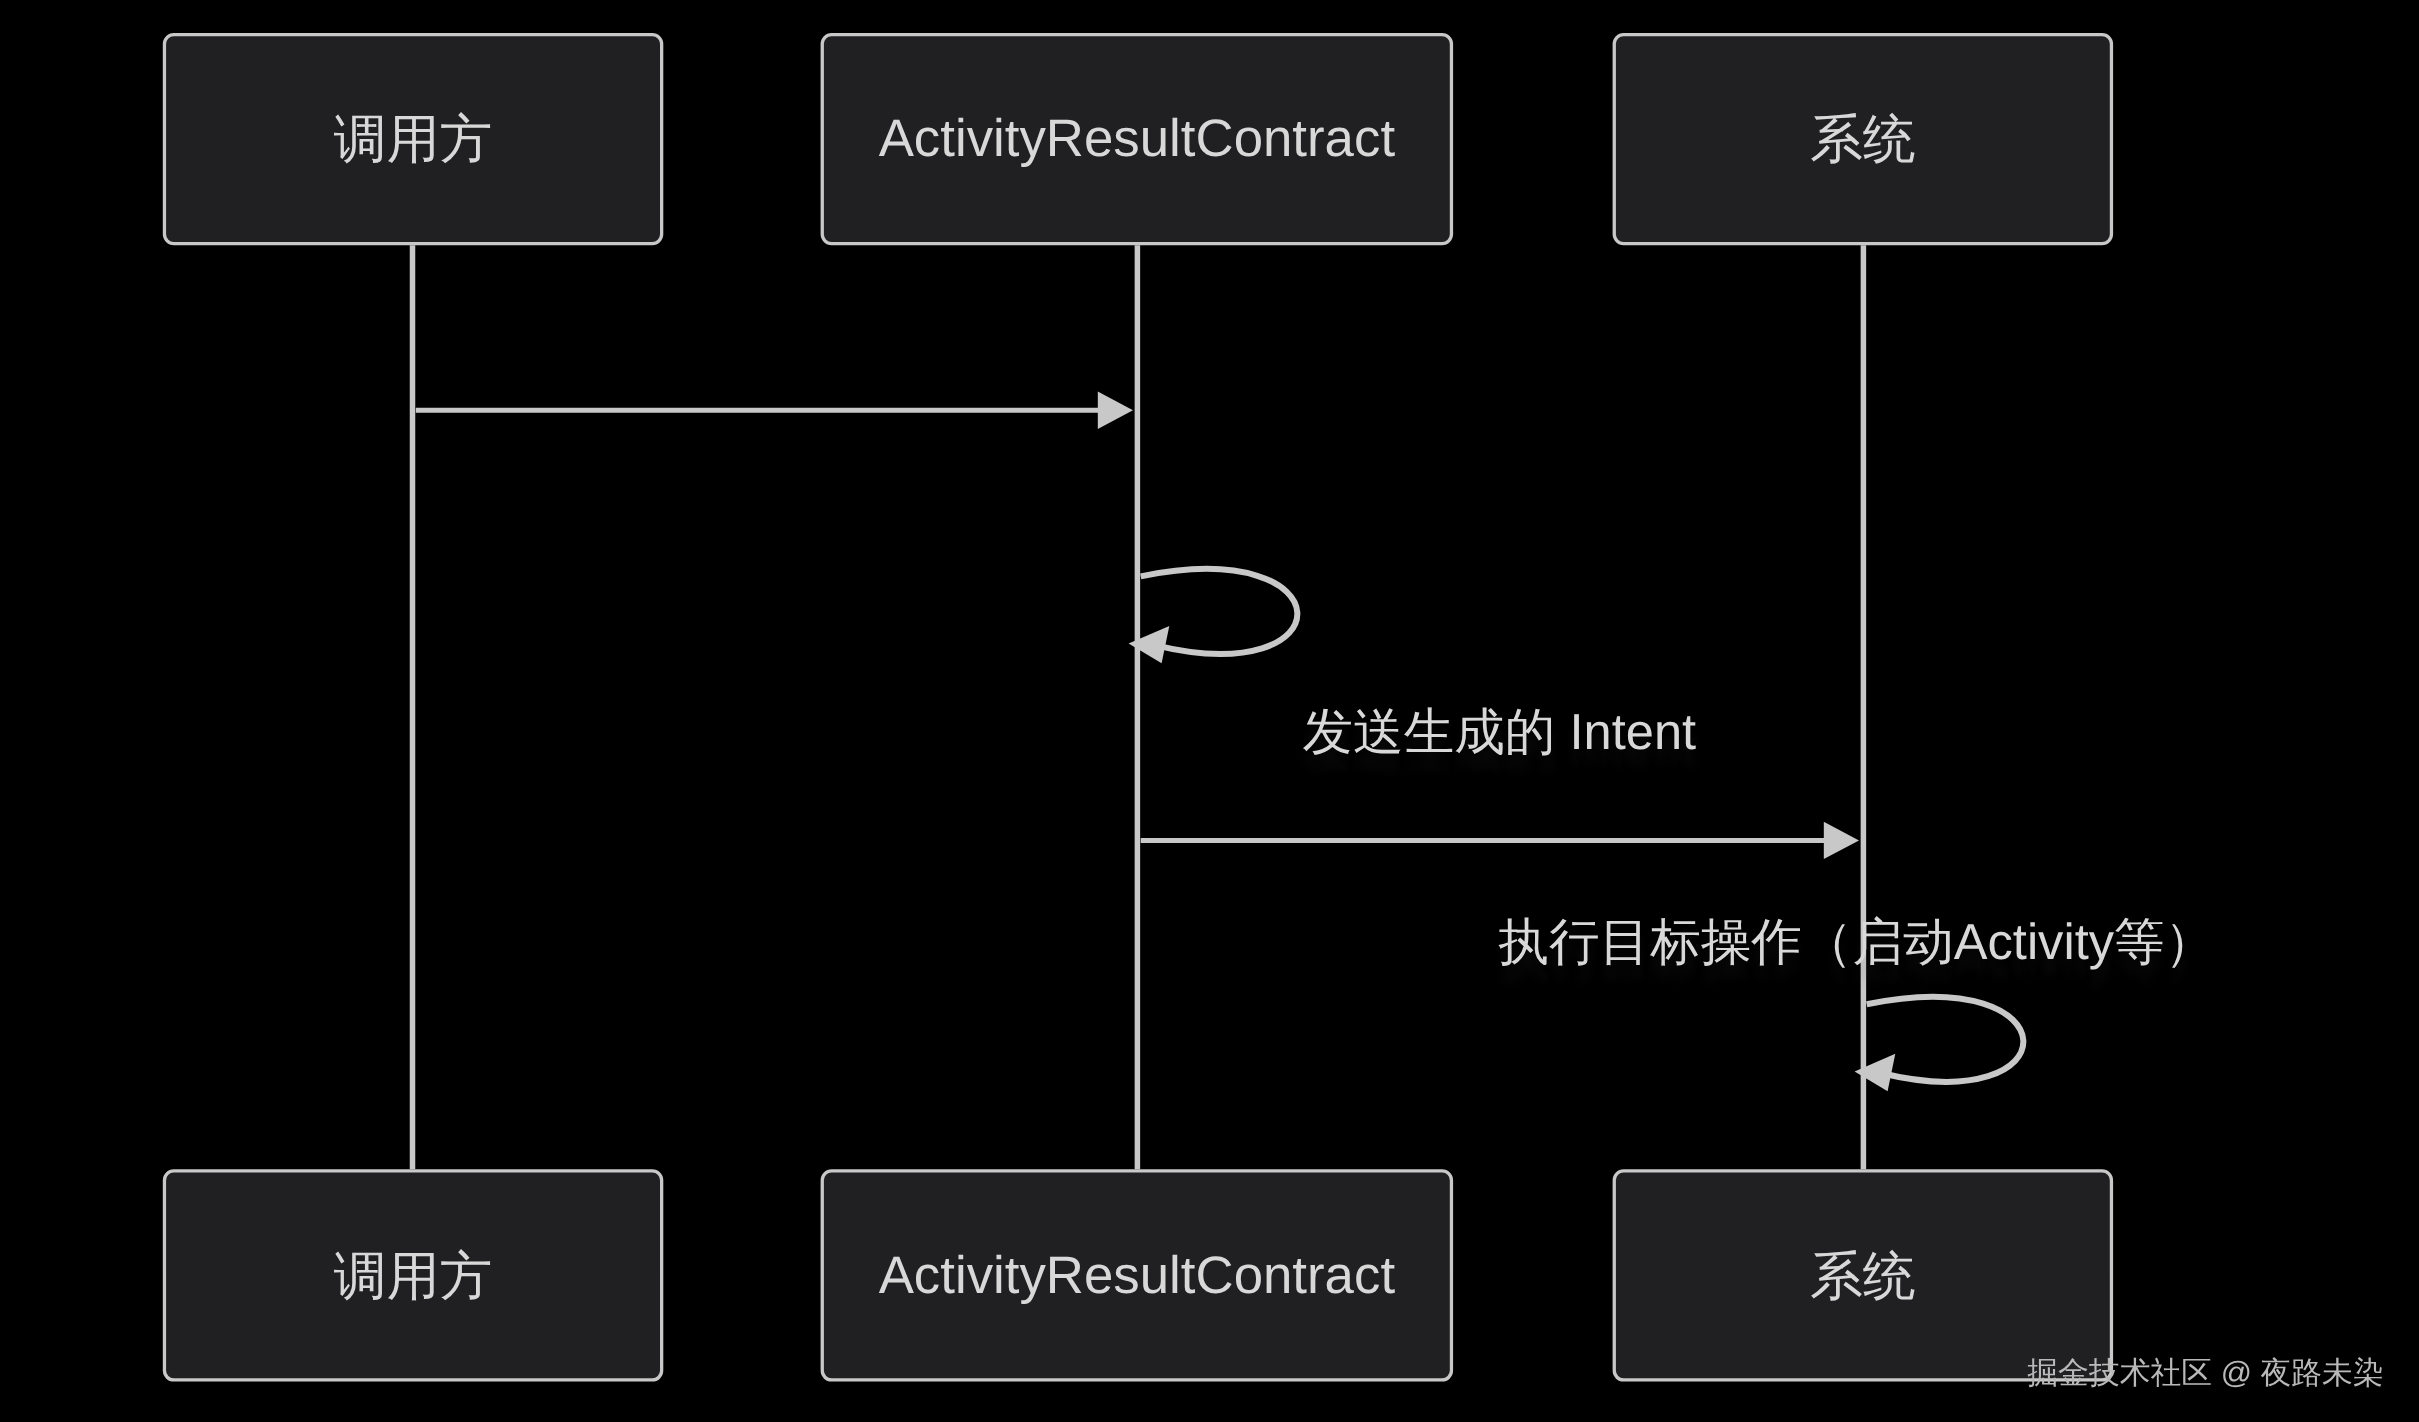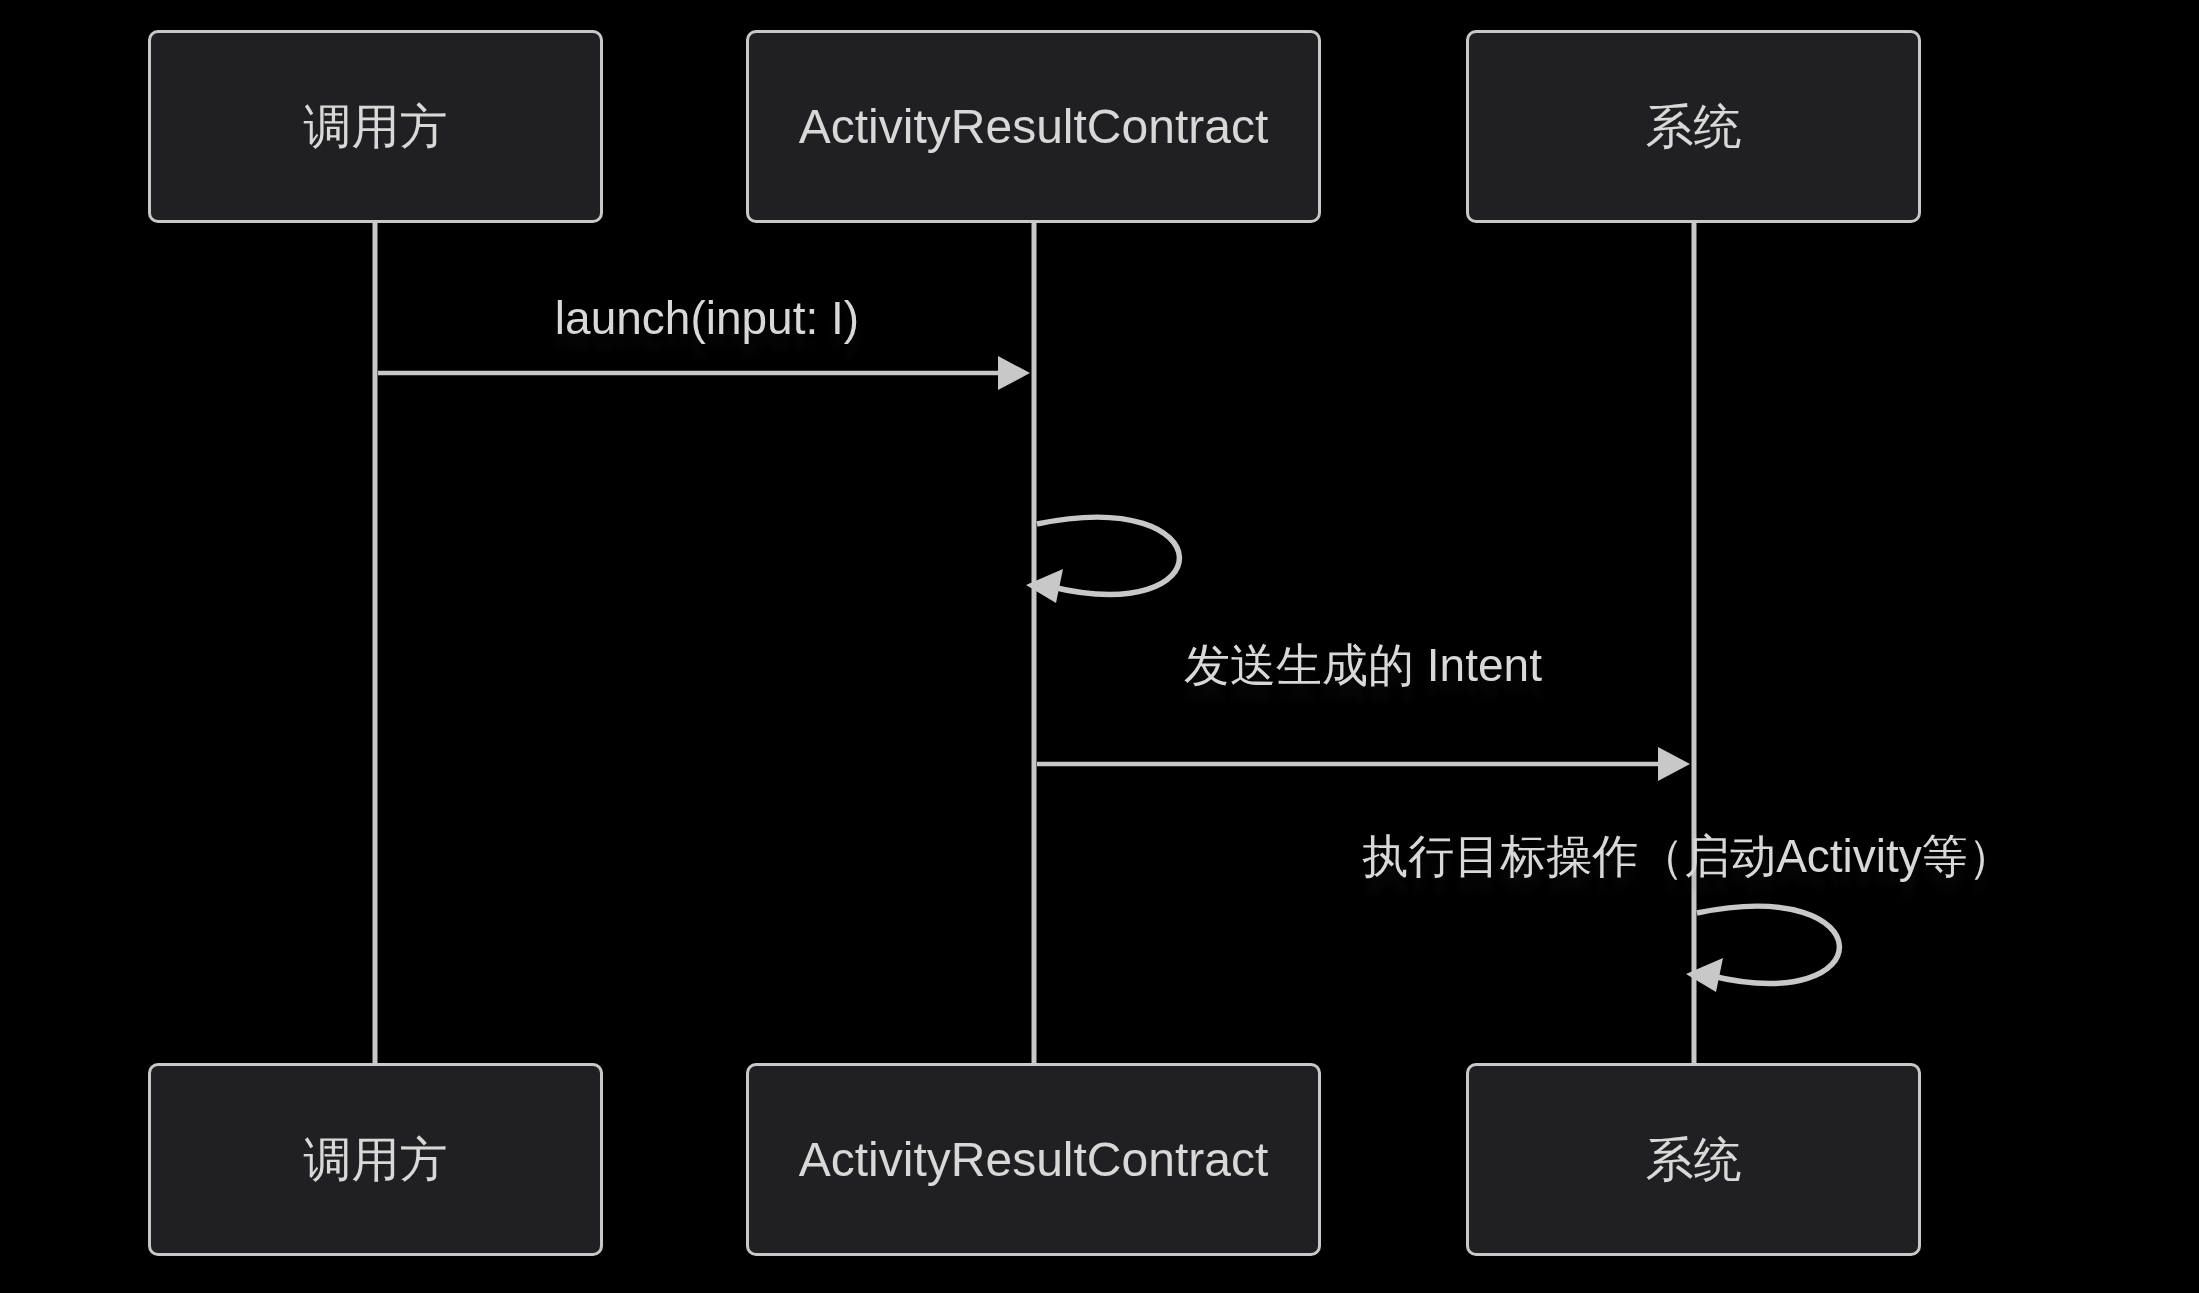--- a/index.html
+++ b/index.html
@@ -105,18 +105,18 @@
   <div class="actor" style="left:148px; top:1063px; width:455px">
     <span>调用方</span>
   </div>
   <div class="actor" style="left:746px; top:1063px; width:575px">
     <span>ActivityResultContract</span>
   </div>
   <div class="actor" style="left:1466px; top:1063px; width:455px">
     <span>系统</span>
   </div>
 
-  <div class="msg" style="left:707px; top:318px">launch(input: I)</div>
   <div class="msg" style="left:1363px; top:666px">发送生成的 Intent</div>
   <div class="msg" style="left:1688px; top:857px">执行目标操作（启动Activity等）</div>
 
+  <div class="watermark">掘金技术社区 @ 夜路未染</div>
 
 </div>
 
 </body></html>

